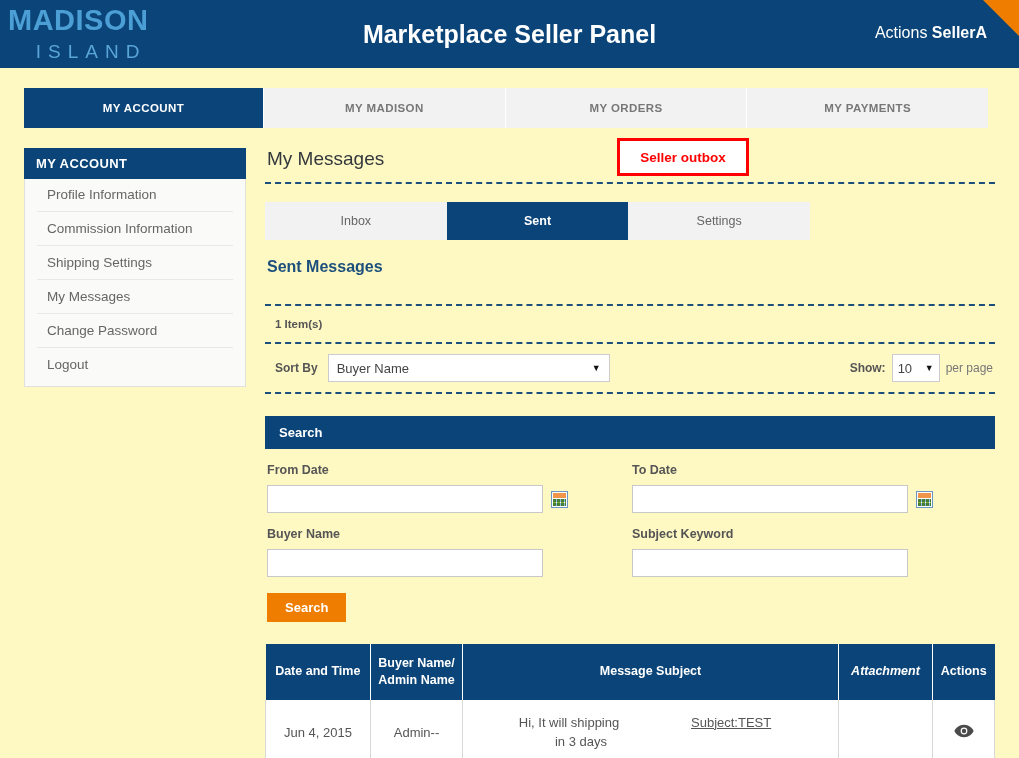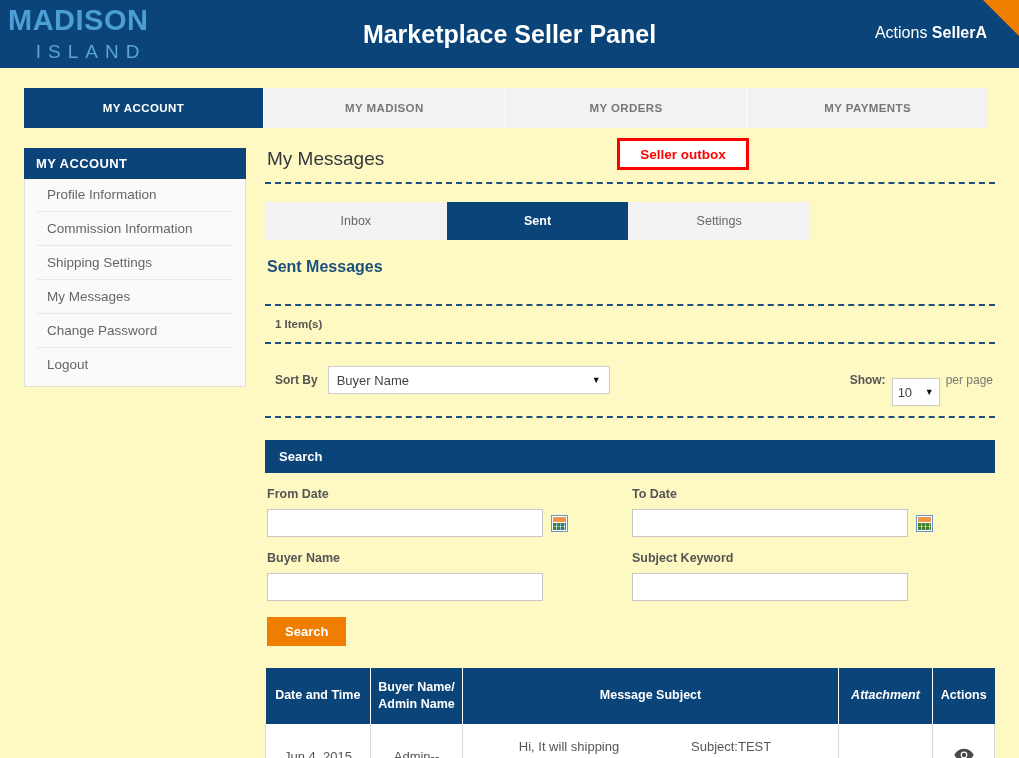--- a/index.html
+++ b/index.html
@@ -139,21 +139,21 @@
   .dashed-rule {
     border-top: 2px dashed #1c4f7c;
     height: 0;
     margin: 0;
   }
 
   
   .annotation-box {
     position: absolute;
     left: 617px; top: 138px;
-    width: 132px; height: 32px;
+    width: 132px; height: 38px;
     border: 3px solid #ff0000;
     background: #ffffff;
     display: flex;
     align-items: center;
     justify-content: center;
     z-index: 40;
   }
   .annotation-text {
     color: #ff0000;
     font-size: 13.5px;
@@ -216,21 +216,21 @@
     background: #ffffff;
     height: 28px;
     display: flex;
     align-items: center;
     padding: 0 8px;
     font-size: 13px;
     color: #444444;
     cursor: pointer;
   }
   .select-sort { width: 282px; justify-content: space-between; }
-  .select-show { width: 48px; justify-content: space-between; padding: 0 5px; margin-top: 24px; }
+  .select-show { width: 48px; justify-content: space-between; padding: 0 5px; }
   .caret { font-size: 9px; color: #111111; }
   .sorter-right { display: flex; align-items: center; gap: 6px; padding-right: 2px; }
   .show-label { font-size: 12px; font-weight: bold; color: #555555; }
   .perpage-label { font-size: 12px; color: #777777; }
 
   
   .search-panel { margin-top: 22px; }
   .search-head {
     background: #0a4478;
     color: #ffffff;
@@ -322,21 +322,21 @@
     color: #555555;
     padding: 14px 6px;
     text-align: center;
     vertical-align: middle;
     background: #ffffff;
   }
   .msg-cell { text-align: left; padding-left: 12px; }
   .msg-inner { display: flex; align-items: flex-start; }
   .msg-body { width: 200px; line-height: 1.45; }
   .msg-body .line2 { padding-left: 24px; }
-  .msg-subject { padding-left: 22px; padding-top: 1px; }
+  .msg-subject { padding-left: 22px; padding-top: 1px; text-decoration: underline; }
   .eye-icon { display: inline-block; vertical-align: middle; cursor: pointer; }
   .col-date { width: 105px; }
   .col-buyer { width: 92px; margin-top: 47px; }
   .col-attach { width: 94px; font-style: italic; }
   .col-actions { width: 62px; }
 </style>
 </head>
 <body>
 
 <div id="page">

